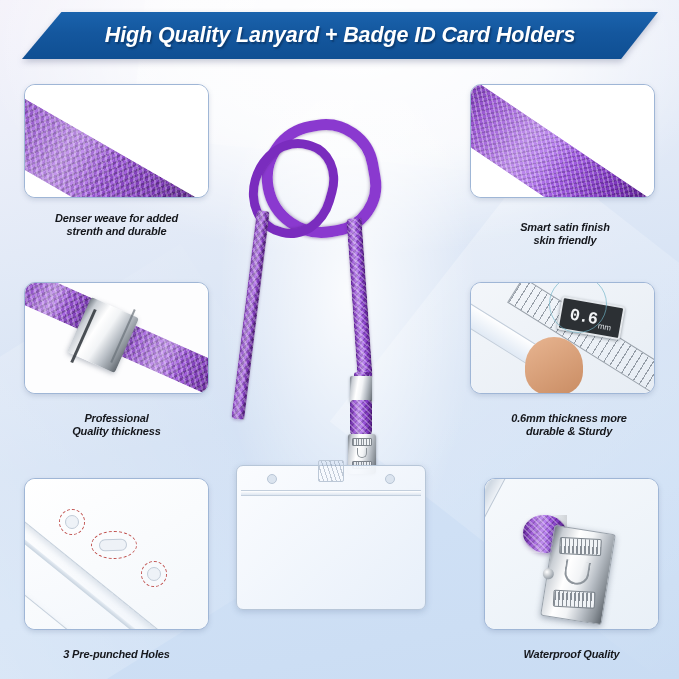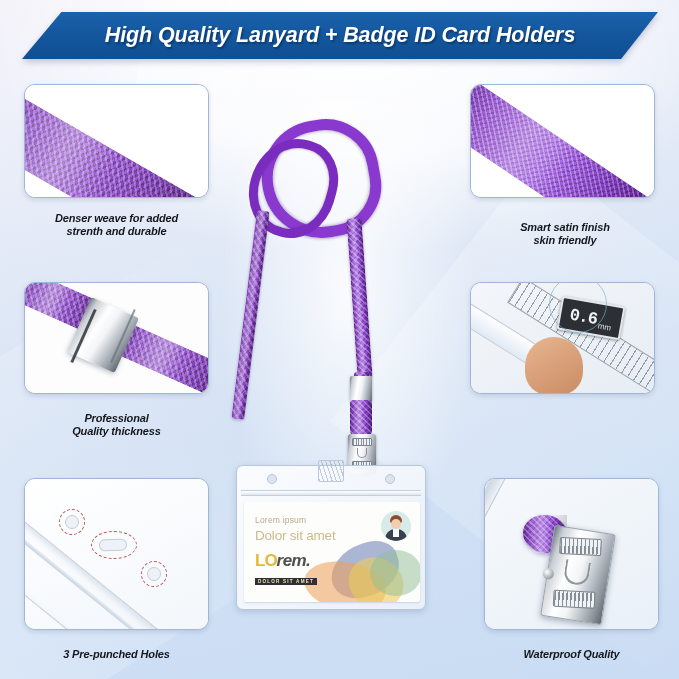--- a/index.html
+++ b/index.html
@@ -194,53 +194,20 @@
 
       <div style="position:absolute; left:30px; top:8px; width:10px; height:10px; border-radius:50%;
                   background:#dbe4ef; border:1px solid #b9c6d6;"></div>
       <div style="position:absolute; right:30px; top:8px; width:10px; height:10px; border-radius:50%;
                   background:#dbe4ef; border:1px solid #b9c6d6;"></div>
       <div style="position:absolute; left:50%; top:-6px; transform:translateX(-50%);
                   width:26px; height:22px; background:linear-gradient(180deg,#f3f6fa,#e2e9f2);
                   border:1px solid #bcc8d7; border-radius:2px;
                   background-image:repeating-linear-gradient(72deg, rgba(140,155,175,.5) 0 1px, rgba(0,0,0,0) 1px 4px);"></div>
 
-      <div id="idcard-inner" style="left:7px; top:36px; width:176px; height:100px; border-radius:2px;
-                  box-shadow:0 1px 2px rgba(80,95,125,.2);">
-
-        <div style="position:absolute; left:86px; top:42px; width:70px; height:52px;
-                    background:rgba(104,124,182,.55); border-radius:60% 40% 55% 45%;
-                    transform:rotate(-18deg);"></div>
-        <div style="position:absolute; left:60px; top:60px; width:82px; height:48px;
-                    background:rgba(239,158,86,.55); border-radius:55% 45% 50% 50%;
-                    transform:rotate(12deg);"></div>
-        <div style="position:absolute; left:104px; top:56px; width:56px; height:50px;
-                    background:rgba(235,205,92,.6); border-radius:50%;
-                    transform:rotate(26deg);"></div>
-        <div style="position:absolute; left:126px; top:48px; width:52px; height:46px;
-                    background:rgba(146,190,150,.5); border-radius:50%;"></div>
-
-        <div style="position:absolute; right:9px; top:9px; width:30px; height:30px; border-radius:50%;
-                    background:#d8ebe9; overflow:hidden;">
-          <div style="position:absolute; left:9px; top:4px; width:12px; height:8px; border-radius:6px 6px 2px 2px; background:#8d4a2f;"></div>
-          <div style="position:absolute; left:10px; top:8px; width:10px; height:10px; border-radius:50%; background:#f3cdaf;"></div>
-          <div style="position:absolute; left:4px; top:18px; width:22px; height:13px; border-radius:10px 10px 0 0; background:#39404d;"></div>
-          <div style="position:absolute; left:12px; top:18px; width:6px; height:8px; background:#f6f8fa;"></div>
-        </div>
-
-        <span class="lorem-sm" style="left:11px; top:13px;">Lorem ipsum</span>
-        <span class="lorem-lg" style="left:11px; top:26px;">Dolor sit amet</span>
-
-        <div style="position:absolute; left:11px; top:50px;">
-          <div style="line-height:1;">
-            <span class="logo-lo">LO</span><span class="logo-rem">rem.</span>
-          </div>
-          <div class="logo-band" style="margin-top:2px;">DOLOR SIT AMET</div>
-        </div>
-      </div>
     </div>
   </div>
 
   <div class="card" style="left:24px; top:84px; width:185px; height:114px;">
     <div class="photo" style="background:#fff;">
       <div class="strap" style="left:-34px; top:-6px; width:250px; height:62px; transform:rotate(30deg); transform-origin:left top;
                   border-radius:2px;">
         <div class="strap-shine"></div>
       </div>
     </div>
@@ -301,20 +268,22 @@
         <span style="font-size:8px; color:#dfe3e7; align-self:flex-end; margin-bottom:4px;">mm</span>
       </div>
 
       <div style="position:absolute; left:54px; top:54px; width:58px; height:58px; border-radius:50% 50% 40% 40%;
                   background:linear-gradient(150deg,#e8b591,#c98c63);"></div>
 
       <div style="position:absolute; left:78px; top:-8px; width:58px; height:58px; border-radius:50%;
                   border:1.4px solid rgba(110,180,200,.65);"></div>
     </div>
   </div>
+  <div class="caption" style="left:463px; top:412px; width:212px;">0.6mm thickness more
+durable &amp; Sturdy</div>
 
   <div class="card" style="left:24px; top:478px; width:185px; height:152px;">
     <div class="photo" style="background:linear-gradient(150deg,#ffffff,#f3f7fb);">
 
       <div class="glass" style="position:absolute; left:-40px; top:10px; width:300px; height:58px;
                   transform:rotate(39deg); transform-origin:left top;
                   border-top:1px solid #c4cfdb; border-bottom:1px solid #c4cfdb;
                   box-shadow:inset 0 3px 6px rgba(160,178,198,.35);"></div>
       <div style="position:absolute; left:-40px; top:28px; width:300px; height:4px;
                   transform:rotate(39deg); transform-origin:left top;

